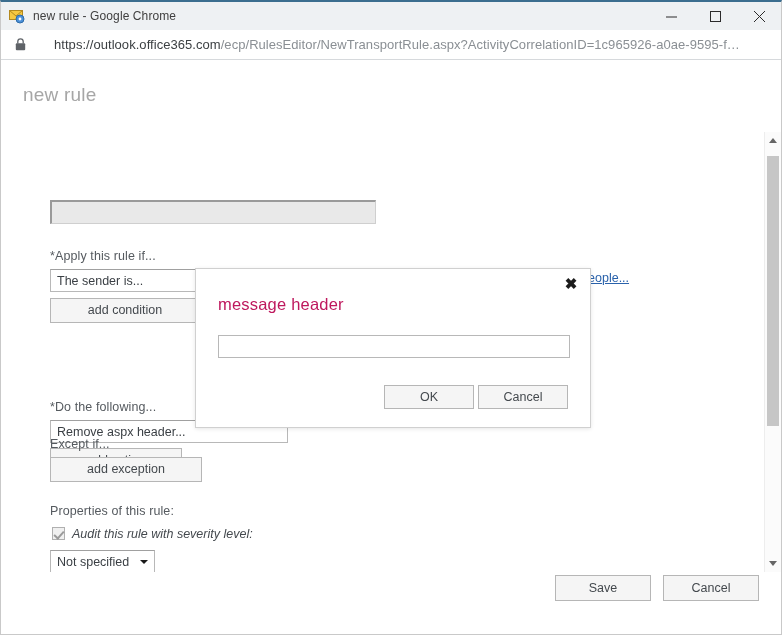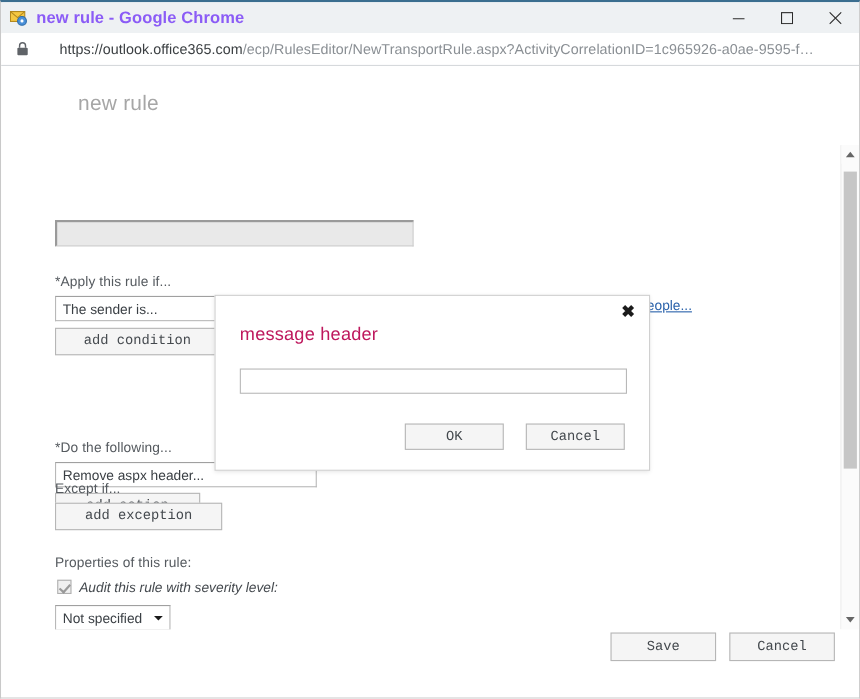--- a/index.html
+++ b/index.html
@@ -37,25 +37,24 @@
     border-bottom: 1px solid #dfe3e6;
   }
   .tb-icon {
     width: 16px; height: 16px;
     margin-left: 8px;
     margin-right: 8px;
     position: relative;
     flex: 0 0 auto;
   }
   .tb-title {
-    font-size: 15px;
-    color: #8b5cf6;
+    font-size: 12px;
+    color: #404040;
     white-space: nowrap;
     letter-spacing: 0.1px;
-    font-weight: bold;
   }
   .win-controls {
     position: absolute;
     top: 0; right: 0;
     height: 28px;
     display: flex;
   }
   .win-btn {
     width: 44px;
     height: 28px;
@@ -100,21 +99,20 @@
   }
 
   .page-title {
     position: absolute;
     left: 22px;
     top: 24px;
     font-size: 19px;
     color: #a6a6a6;
     font-weight: 400;
     letter-spacing: 0.2px;
-    margin-left: 48px;
   }
 
   
   .scroll-area {
     position: absolute;
     left: 11px;
     top: 72px;
     width: 782px;
     height: 440px;
     overflow: hidden;
@@ -196,21 +194,21 @@
   #combo-action    { left: 38px; top: 288px; width: 238px; }
   #combo-severity  { left: 38px; top: 418px; width: 105px; align-items: center; }
 
   
   .btn {
     box-sizing: border-box;
     background: #f5f5f5;
     border: 1px solid #b6b6b6;
     font-size: 12.5px;
     color: #44494e;
-    font-family: Liberation Mono, monospace;
+    font-family: Liberation Sans, sans-serif;
     text-align: center;
     cursor: default;
     line-height: 1;
     display: flex;
     align-items: center;
     justify-content: center;
   }
 
   .btn-abs { position: absolute; height: 25px; }
   #btn-add-condition { left: 38px; top: 166px; width: 150px; }
@@ -360,21 +358,21 @@
     color: #333;
     padding: 0 5px;
     outline: none;
     font-family: "Liberation Sans", sans-serif;
   }
   .dlg-buttons {
     position: absolute;
     right: 22px;
     bottom: 18px;
     display: flex;
-    gap: 20px;
+    gap: 4px;
   }
   .btn-dlg { width: 90px; height: 24px; }
 </style>
 </head>
 <body>
 
 <div class="window">
 
   <div class="titlebar">
     <span class="tb-icon">

